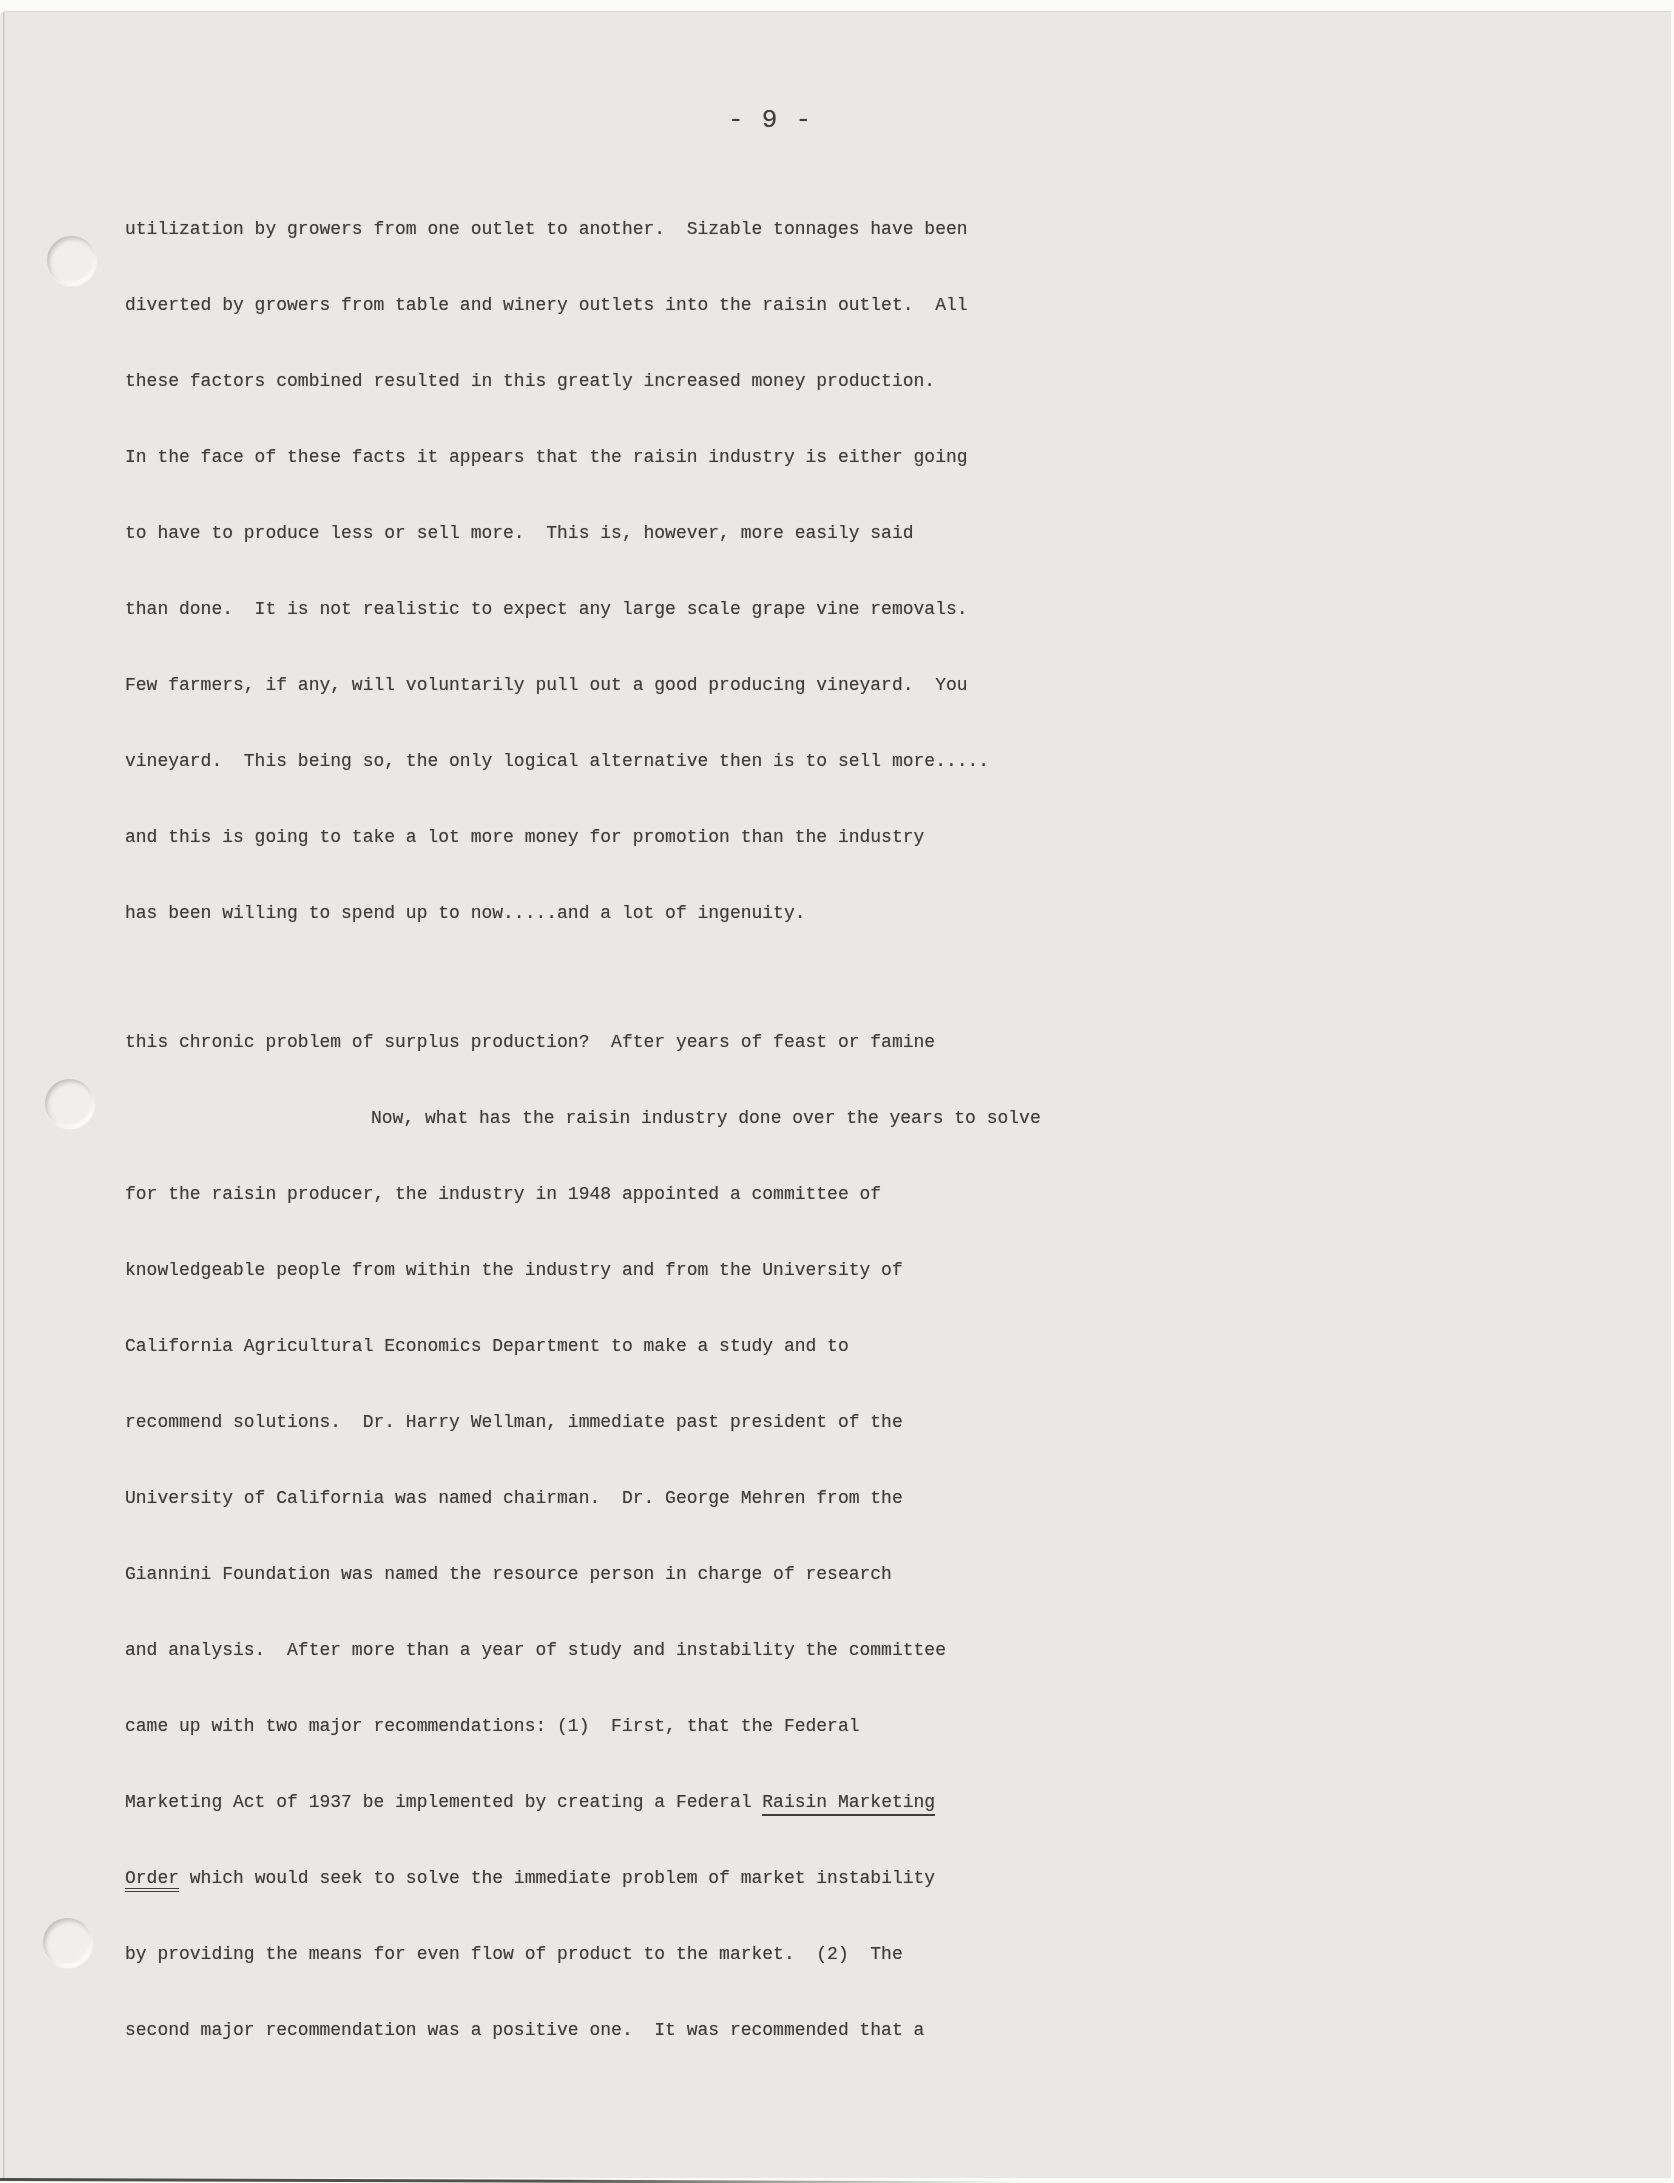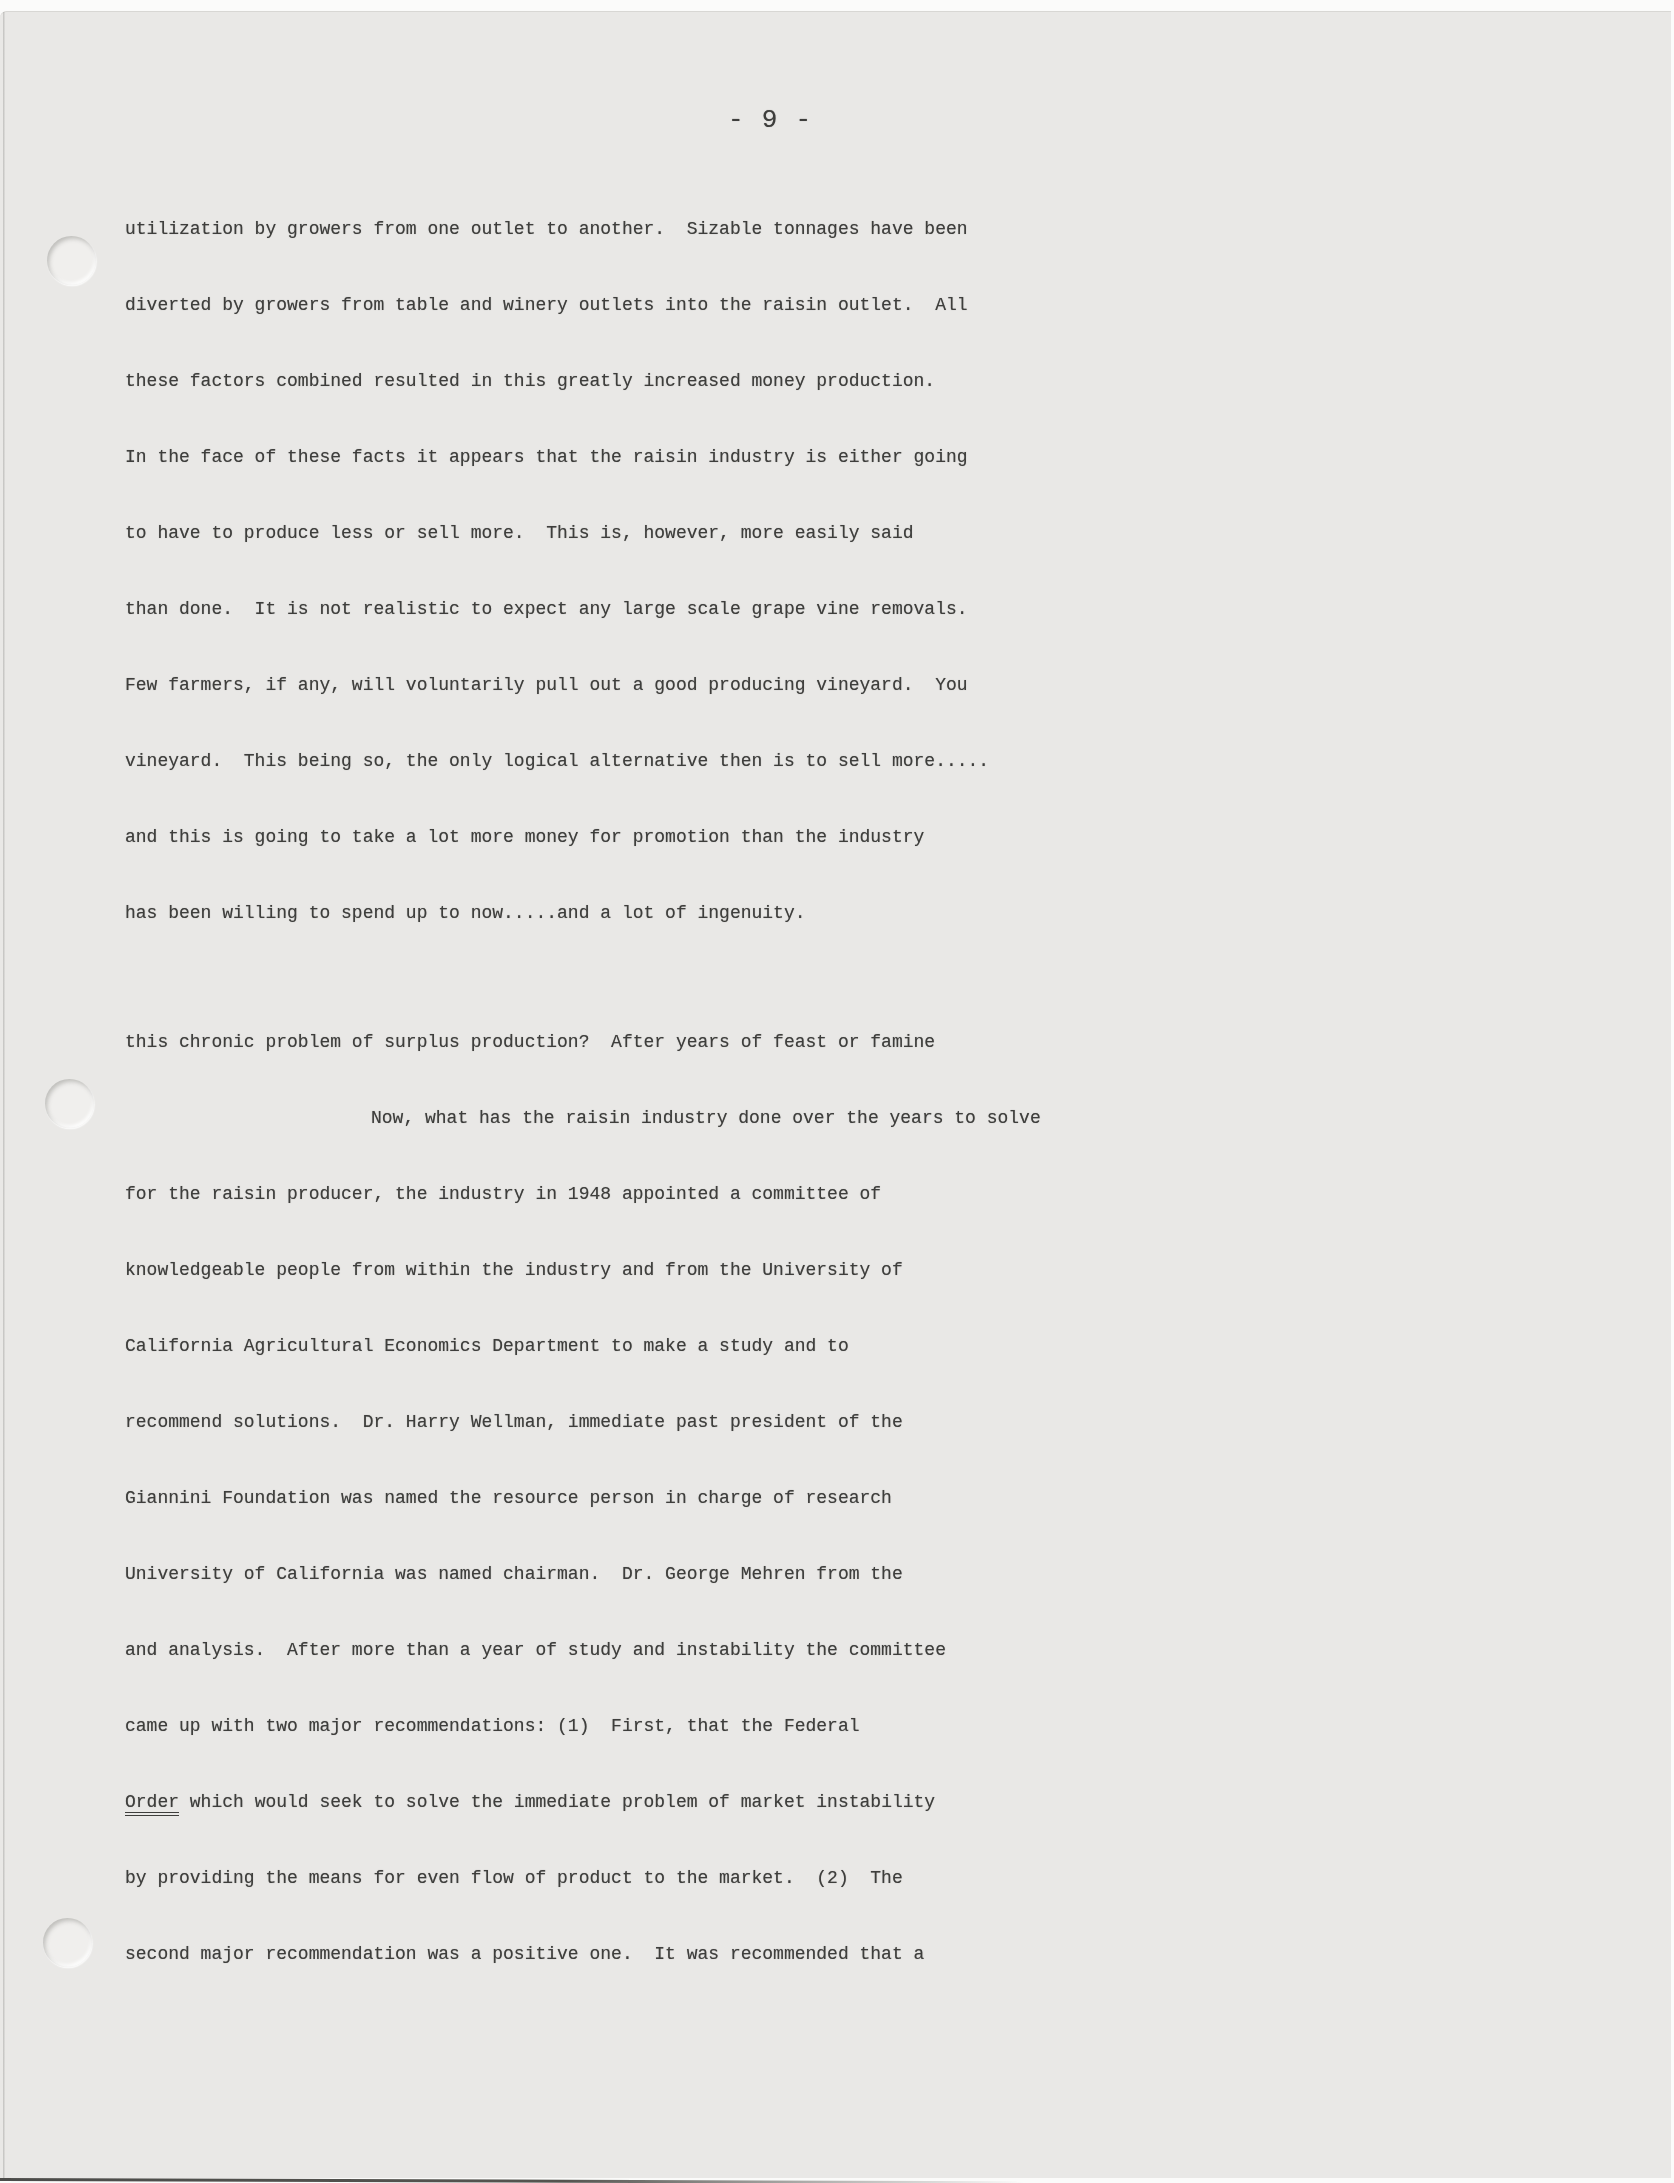--- a/index.html
+++ b/index.html
@@ -98,24 +98,25 @@
         <div class="line"><span>and this is going to take a lot more money for promotion than the industry</span></div>
         <div class="line"><span>has been willing to spend up to now.....and a lot of ingenuity.</span></div>
       </div>
       <div class="paragraph spaced">
         <div class="line"><span>this chronic problem of surplus production?  After years of feast or famine</span></div>
         <div class="line indent"><span>Now, what has the raisin industry done over the years to solve</span></div>
         <div class="line"><span>for the raisin producer, the industry in 1948 appointed a committee of</span></div>
         <div class="line"><span>knowledgeable people from within the industry and from the University of</span></div>
         <div class="line"><span>California Agricultural Economics Department to make a study and to</span></div>
         <div class="line"><span>recommend solutions.  Dr. Harry Wellman, immediate past president of the</span></div>
+        <div class="line"><span>University of California was named chairman.  Dr. George Mehren from the</span></div>
         <div class="line"><span>Giannini Foundation was named the resource person in charge of research</span></div>
-        <div class="line"><span>University of California was named chairman.  Dr. George Mehren from the</span></div>
         <div class="line"><span>and analysis.  After more than a year of study and instability the committee</span></div>
         <div class="line"><span>came up with two major recommendations: (1)  First, that the Federal</span></div>
+        <div class="line"><span>Marketing Act of 1937 be implemented by creating a Federal </span><span class="u1">Raisin Marketing</span></div>
         <div class="line"><span class="u2">Order</span><span> which would seek to solve the immediate problem of market instability</span></div>
         <div class="line"><span>by providing the means for even flow of product to the market.  (2)  The</span></div>
         <div class="line"><span>second major recommendation was a positive one.  It was recommended that a</span></div>
       </div>
     </div>
 </div>
 
 <div class="bottom-edge-line"></div>
 
 

